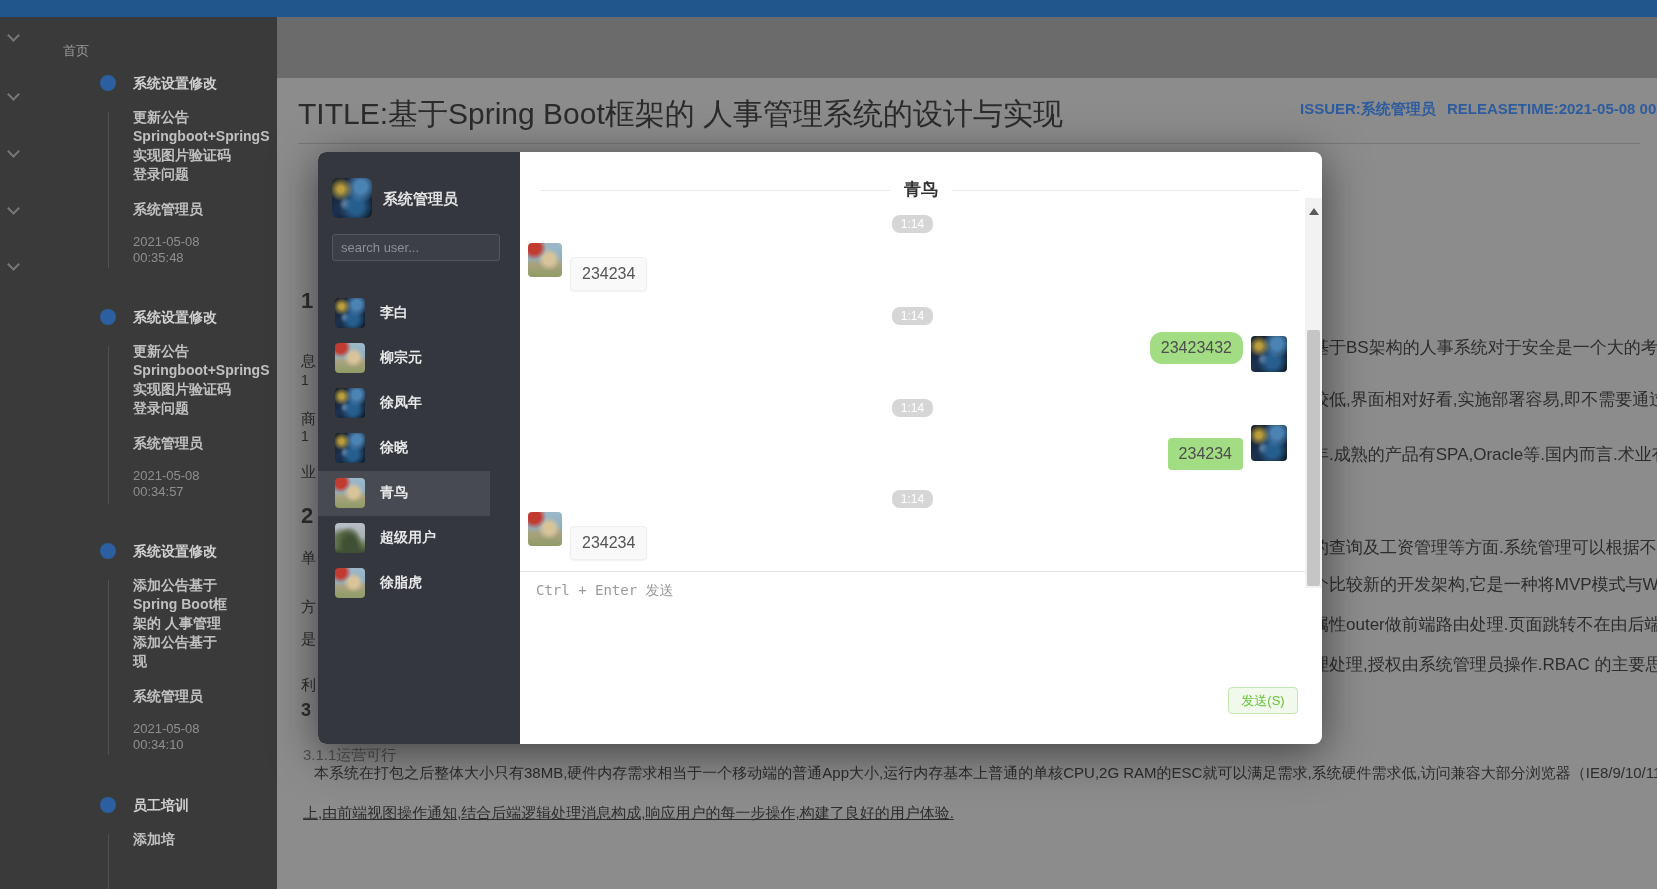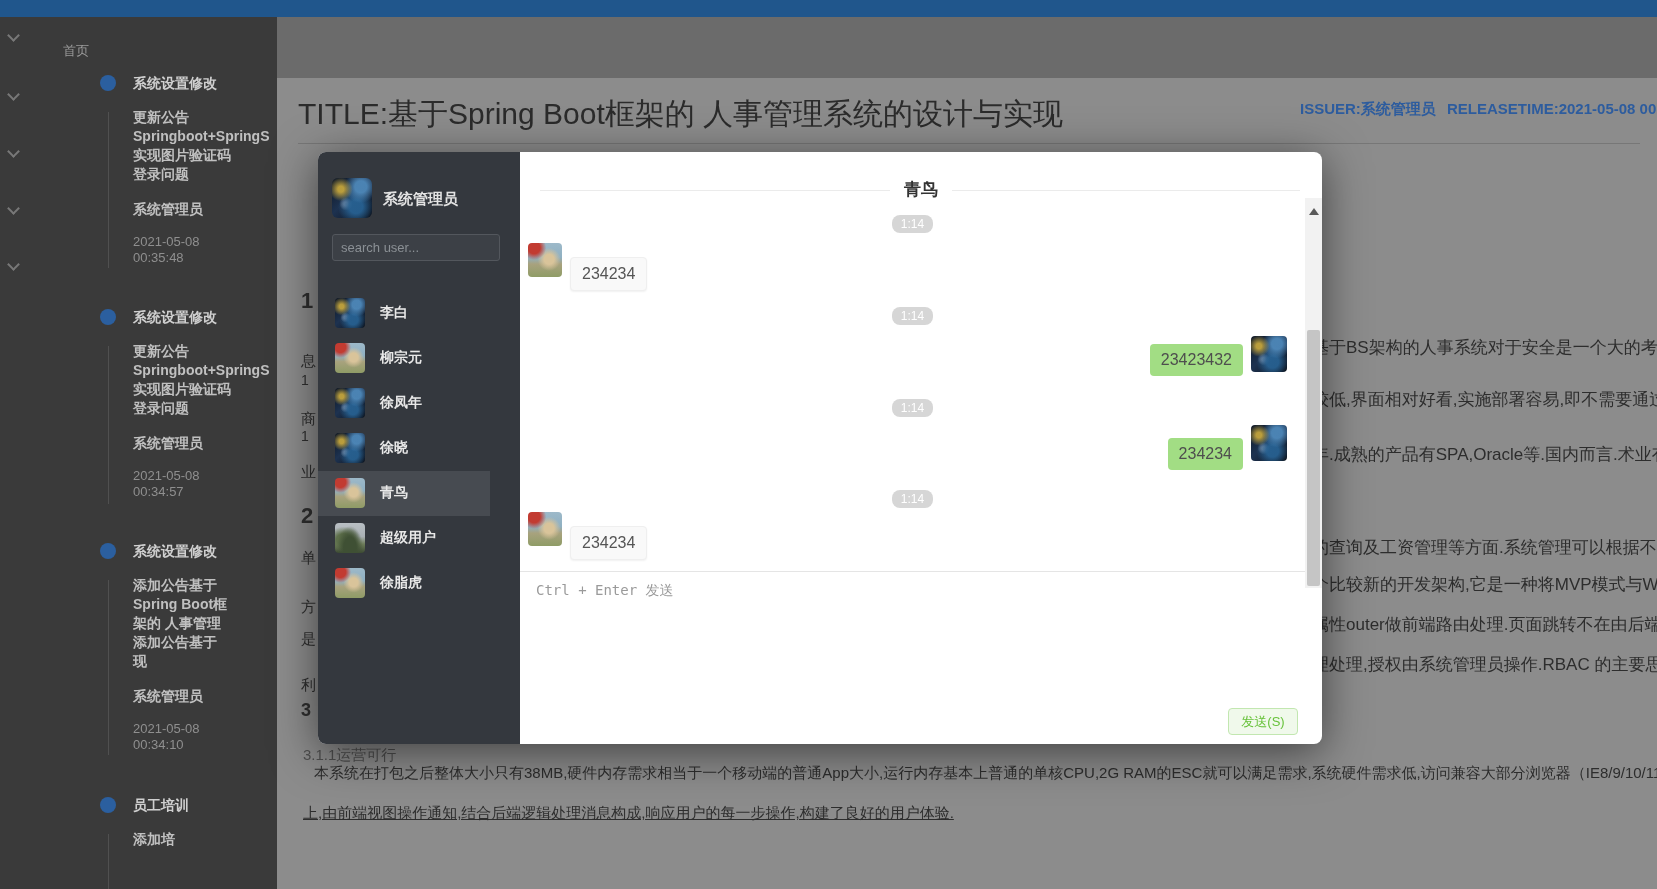--- a/index.html
+++ b/index.html
@@ -59,21 +59,21 @@
   .bubble.right{background:#a2dd84;color:#4e4e4e;}
   
   .sb-track{position:absolute;left:987px;top:46px;width:17px;height:390px;background:#f2f2f2;}
   .sb-arrow{position:absolute;left:991px;top:56px;width:0;height:0;border-left:5px solid transparent;
             border-right:5px solid transparent;border-bottom:7px solid #5a5a5a;}
   .sb-thumb{position:absolute;left:989px;top:178px;width:13px;height:256px;background:#c5c5c5;border-radius:2px;}
   .input-rule{position:absolute;left:202px;top:419px;width:785px;height:1px;background:#e5e5e5;}
   .msg-input{position:absolute;left:206px;top:422px;width:700px;height:130px;border:none;resize:none;outline:none;
              font-family:"DejaVu Sans Mono","Liberation Mono",monospace;font-size:14px;color:#555;padding:8px 12px;}
   .msg-input::placeholder{color:#9a9a9a;}
-  .send-btn{position:absolute;left:910px;top:556px;width:70px;height:27px;background:#f0f9eb;border:1px solid #c2e7b0;
+  .send-btn{position:absolute;left:910px;top:535px;width:70px;height:27px;background:#f0f9eb;border:1px solid #c2e7b0;
             border-radius:4px;color:#67c23a;font-size:13px;text-align:center;line-height:25px;cursor:pointer;}
   
   .av-A{background-image:
       radial-gradient(circle at 22% 28%,rgba(214,178,60,.85) 0 7%,transparent 28%),
       radial-gradient(circle at 72% 22%,rgba(80,140,190,.9) 0 14%,transparent 38%),
       radial-gradient(circle at 60% 72%,rgba(40,100,150,.9) 0 18%,transparent 48%),
       radial-gradient(circle at 35% 65%,rgba(230,230,240,.5) 0 5%,transparent 18%),
       linear-gradient(135deg,#0d1522 0%,#1d3250 45%,#0a0f18 100%);}
   .av-B{background-image:
       radial-gradient(circle at 50% 58%,#cf4550 0 22%,transparent 46%),
@@ -235,21 +235,21 @@
 
     <div class="chat-title-rule"></div>
     <div class="chat-title-wrap"><span>青鸟</span></div>
 
     <div id="msg-area">
         <div class="time-badge" style="top: 62px;"><span>1:14</span></div>
         <div class="msg-avatar av-C" style="left: 210px; top: 91px; width: 34px; height: 34px;"></div>
         <div class="bubble left" style="left: 252px; top: 105px;">234234</div>
         <div class="time-badge" style="top: 154px;"><span>1:14</span></div>
         <div class="msg-avatar av-A" style="left: 933px; top: 184px; width: 36px; height: 36px;"></div>
-        <div class="bubble right" style="right: 79px; top: 192px;">23423432</div>
+        <div class="bubble right" style="right: 79px; top: 180px; border-radius: 12px;">23423432</div>
         <div class="time-badge" style="top: 246px;"><span>1:14</span></div>
         <div class="msg-avatar av-A" style="left: 933px; top: 273px; width: 36px; height: 36px;"></div>
         <div class="bubble right" style="right: 79px; top: 286px;">234234</div>
         <div class="time-badge" style="top: 337px;"><span>1:14</span></div>
         <div class="msg-avatar av-C" style="left: 210px; top: 360px; width: 34px; height: 34px;"></div>
         <div class="bubble left" style="left: 252px; top: 374px;">234234</div>
       </div>
 
     <div class="sb-track"></div>
     <div class="sb-arrow"></div>

